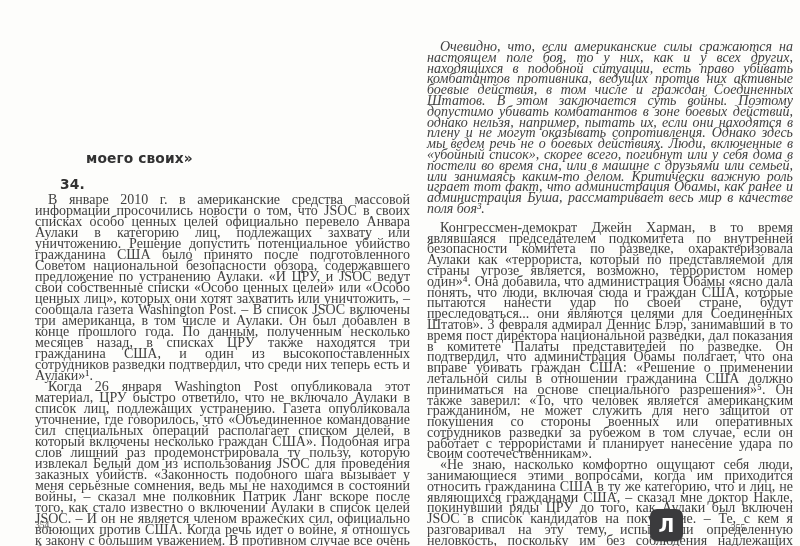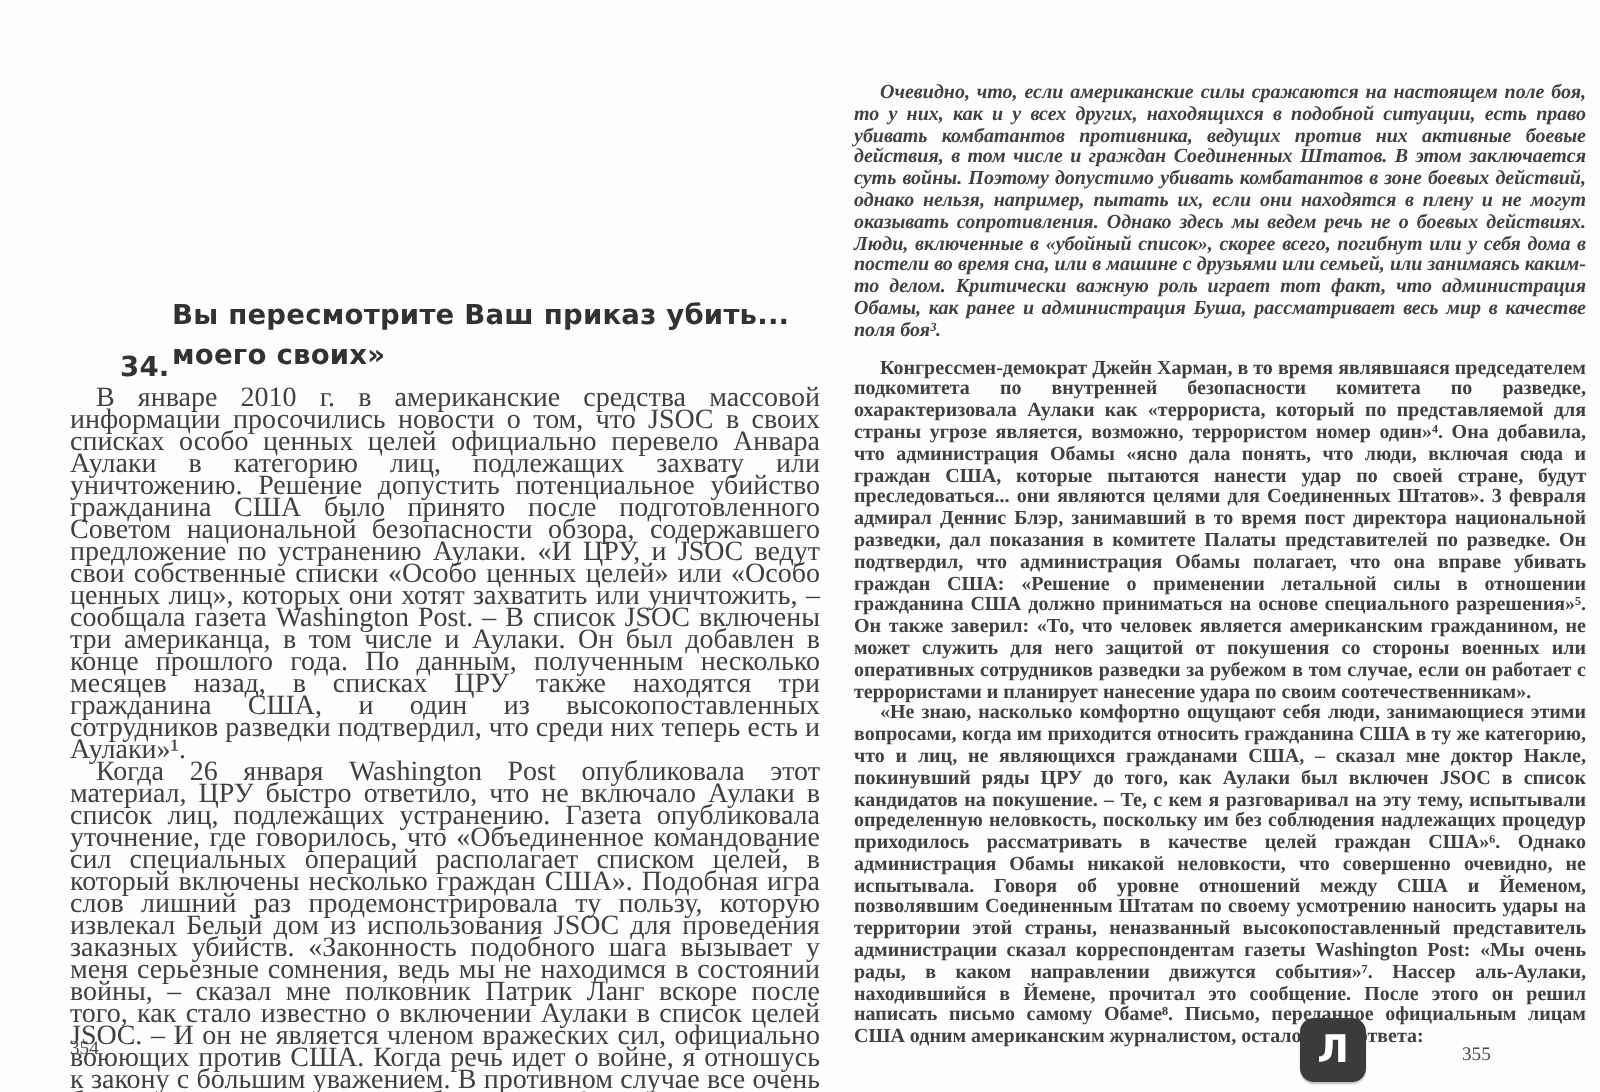--- a/index.html
+++ b/index.html
@@ -26,21 +26,21 @@
   .dateline {
     font-style:italic; font-size:10.4px; line-height:12px;
     margin:7px 0 9px 10px; color:#3f3f3f;
   }
 
   p.body {
     font-size:14px; line-height:11px;
     text-align:justify; text-indent:13px;
     margin:0; color:#404040;
   }
-  .page-right p.body { font-size:10px; line-height:10.8px;font-weight:bold; }
+  .page-right p.body { font-size:14px; line-height:10.8px; }
 
   .quote {
     font-style:italic;
     margin-top:42px !important;
     margin-bottom:8px !important;
   }
 
   .pagenum {
     position:absolute; font-size:9.6px; color:#4a4a4a;
     font-family:"Liberation Serif", serif;
@@ -62,21 +62,20 @@
 </style>
 </head>
 <body>
 
 <div class="canvas">
 
   <div class="page page-left">
     <div class="chapter-heading">
       <span class="chapter-num">34.</span>
       <span class="title-lines">
-        <span>Вы пересмотрите Ваш приказ убить...</span>
         <span>моего своих»</span>
       </span>
     </div>
     <p class="body">В январе 2010 г. в американские средства массовой информации просочились новости о том, что JSOC в своих списках особо ценных целей официально перевело Анвара Аулаки в категорию лиц, подлежащих захвату или уничтожению. Решение допустить потенциальное убийство гражданина США было принято после подготовленного Советом национальной безопасности обзора, содержавшего предложение по устранению Аулаки. «И ЦРУ, и JSOC ведут свои собственные списки «Особо ценных целей» или «Особо ценных лиц», которых они хотят захватить или уничтожить, – сообщала газета Washington Post. – В список JSOC включены три американца, в том числе и Аулаки. Он был добавлен в конце прошлого года. По данным, полученным несколько месяцев назад, в списках ЦРУ также находятся три гражданина США, и один из высокопоставленных сотрудников разведки подтвердил, что среди них теперь есть и Аулаки»¹.</p>
     <p class="body">Когда 26 января Washington Post опубликовала этот материал, ЦРУ быстро ответило, что не включало Аулаки в список лиц, подлежащих устранению. Газета опубликовала уточнение, где говорилось, что «Объединенное командование сил специальных операций располагает списком целей, в который включены несколько граждан США». Подобная игра слов лишний раз продемонстрировала ту пользу, которую извлекал Белый дом из использования JSOC для проведения заказных убийств. «Законность подобного шага вызывает у меня серьезные сомнения, ведь мы не находимся в состоянии войны, – сказал мне полковник Патрик Ланг вскоре после того, как стало известно о включении Аулаки в список целей JSOC. – И он не является членом вражеских сил, официально воюющих против США. Когда речь идет о войне, я отношусь к закону с большим уважением. В противном случае все очень быстро приходит в беспорядок»². Эксперт по конституционному праву Гленн Гринвальд в это время заметил:</p>
   </div>
 
   <div class="page page-right">
     <p class="body quote">Очевидно, что, если американские силы сражаются на настоящем поле боя, то у них, как и у всех других, находящихся в подобной ситуации, есть право убивать комбатантов противника, ведущих против них активные боевые действия, в том числе и граждан Соединенных Штатов. В этом заключается суть войны. Поэтому допустимо убивать комбатантов в зоне боевых действий, однако нельзя, например, пытать их, если они находятся в плену и не могут оказывать сопротивления. Однако здесь мы ведем речь не о боевых действиях. Люди, включенные в «убойный список», скорее всего, погибнут или у себя дома в постели во время сна, или в машине с друзьями или семьей, или занимаясь каким-то делом. Критически важную роль играет тот факт, что администрация Обамы, как ранее и администрация Буша, рассматривает весь мир в качестве поля боя³.</p>
     <p class="body">Конгрессмен-демократ Джейн Харман, в то время являвшаяся председателем подкомитета по внутренней безопасности комитета по разведке, охарактеризовала Аулаки как «террориста, который по представляемой для страны угрозе является, возможно, террористом номер один»⁴. Она добавила, что администрация Обамы «ясно дала понять, что люди, включая сюда и граждан США, которые пытаются нанести удар по своей стране, будут преследоваться... они являются целями для Соединенных Штатов». 3 февраля адмирал Деннис Блэр, занимавший в то время пост директора национальной разведки, дал показания в комитете Палаты представителей по разведке. Он подтвердил, что администрация Обамы полагает, что она вправе убивать граждан США: «Решение о применении летальной силы в отношении гражданина США должно приниматься на основе специального разрешения»⁵. Он также заверил: «То, что человек является американским гражданином, не может служить для него защитой от покушения со стороны военных или оперативных сотрудников разведки за рубежом в том случае, если он работает с террористами и планирует нанесение удара по своим соотечественникам».</p>

